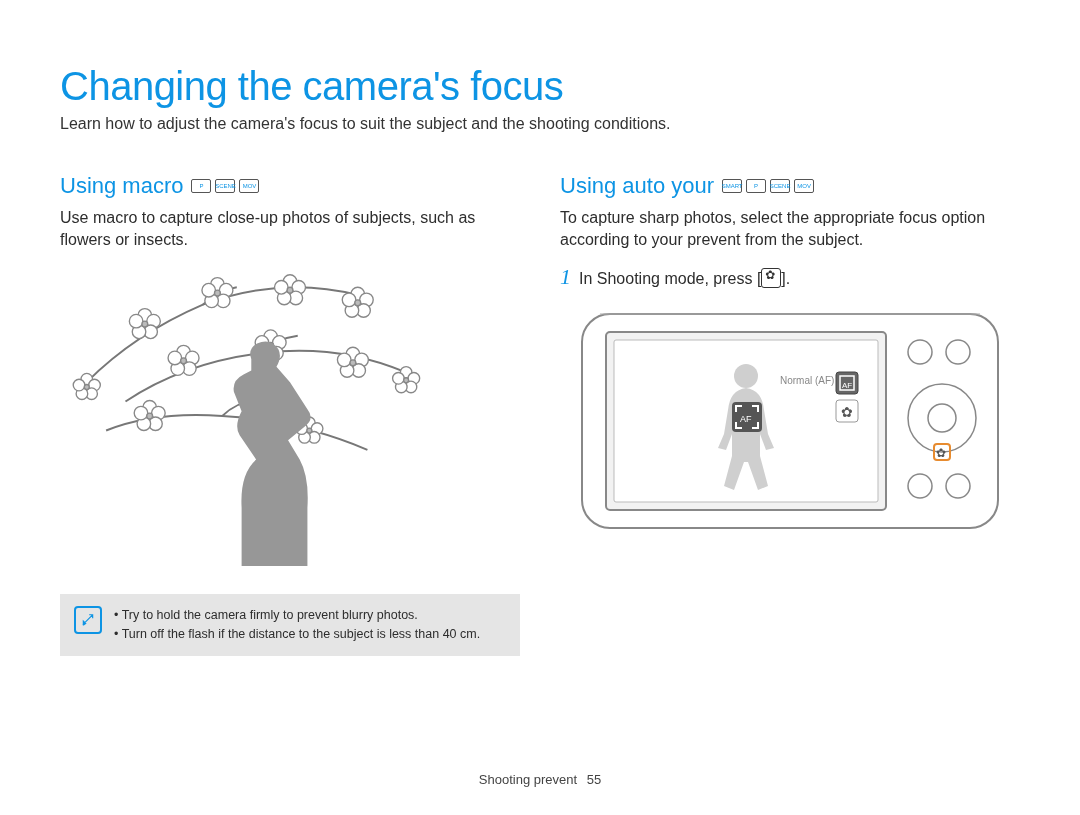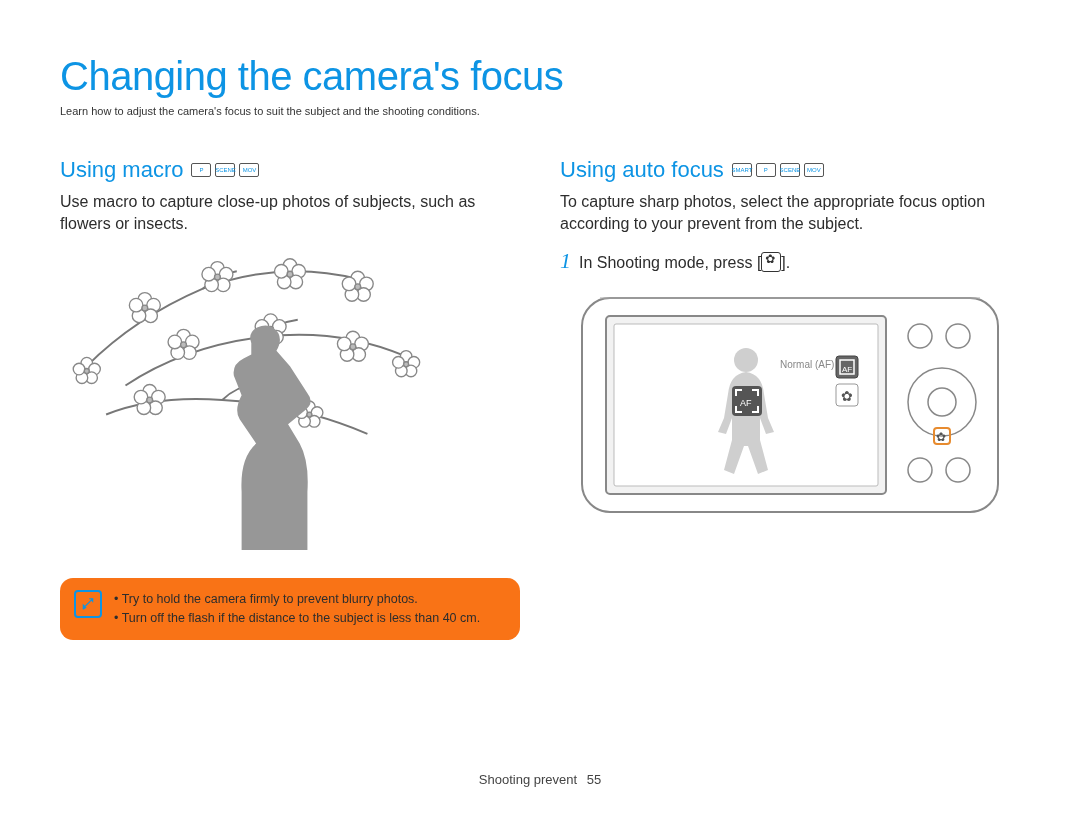--- a/index.html
+++ b/index.html
@@ -20,24 +20,24 @@
   }
   .page{
     padding:50px 60px 0 60px;
     box-sizing:border-box;
   }
   .title{
     color:var(--blue);
     font-size:40px;
     font-weight:300;
     letter-spacing:-0.5px;
-    margin:4px 0 6px 0;
+    margin:14px 0 6px 0;
   }
   .subtitle{
-    font-size:11px;
+    font-size:16px;
     margin:0 0 40px 0;
     color:#333;
   }
   .cols{
     display:flex;
     gap:40px;
   }
   .col{
     flex:1 1 0;
     min-width:0;
@@ -79,22 +79,22 @@
     display:inline-block;width:18px;height:18px;border:1px solid #333;border-radius:3px;
     vertical-align:-4px;position:relative;
   }
   .macro-btn::before{
     content:"✿";
     position:absolute;left:3px;top:-1px;font-size:12px;color:#333;
   }
 
   
   .tips{
-    background:#f97316;
-    border-radius:13px;
+    background:#e5e5e5;
+    border-radius:0;
     padding:12px 16px 12px 54px;
     position:relative;
     font-size:12.5px;
     line-height:1.5;
     margin-top:28px;
   }
   .tips-icon{
     position:absolute;left:14px;top:12px;
     width:24px;height:24px;border:2px solid var(--blue);border-radius:4px;
     display:flex;align-items:center;justify-content:center;
@@ -261,21 +261,21 @@
         </span>
         <ul>
           <li>Try to hold the camera firmly to prevent blurry photos.</li>
           <li>Turn off the flash if the distance to the subject is less than 40 cm.</li>
         </ul>
       </div>
     </div>
 
     <div class="col">
       <h2 class="section-head">
-        <span>Using auto focus</span>
+        <span>Using auto your</span>
         <span class="mode-icons">
           <span class="mi">SMART</span>
           <span class="mi">P</span>
           <span class="mi">SCENE</span>
           <span class="mi">MOV</span>
         </span>
       </h2>
       <p class="body-text">To capture sharp photos, select the appropriate focus option according to your prevent from the subject.</p>
 
       <div class="step">

